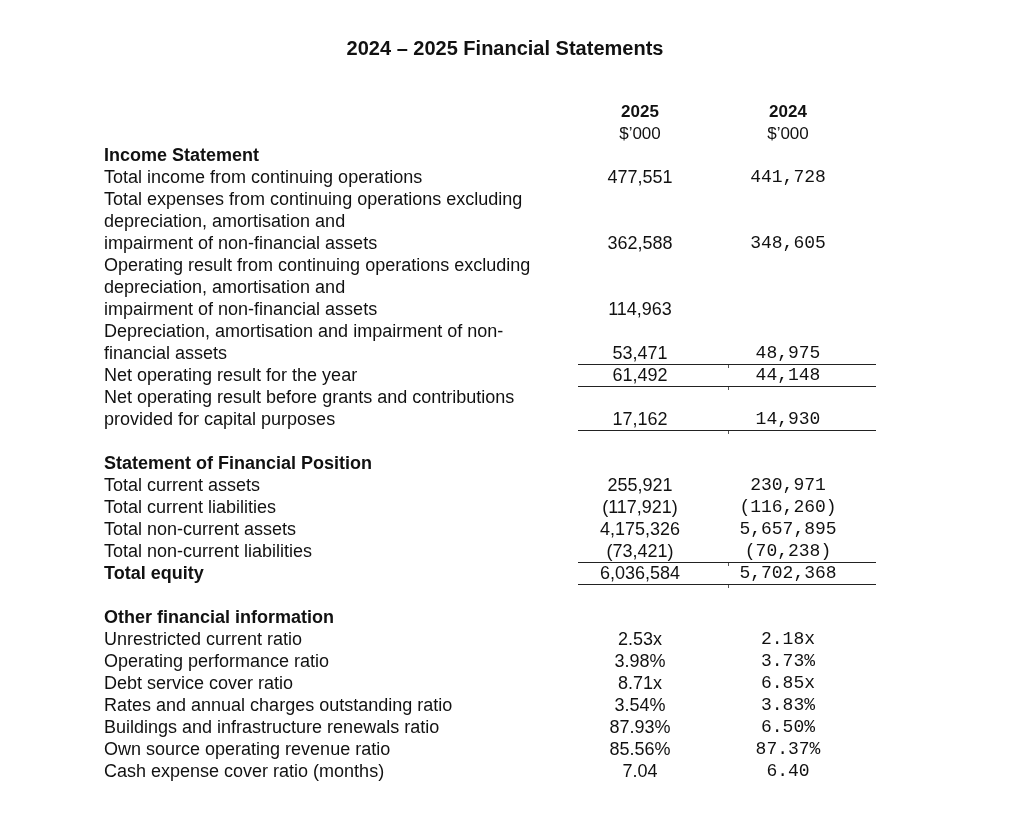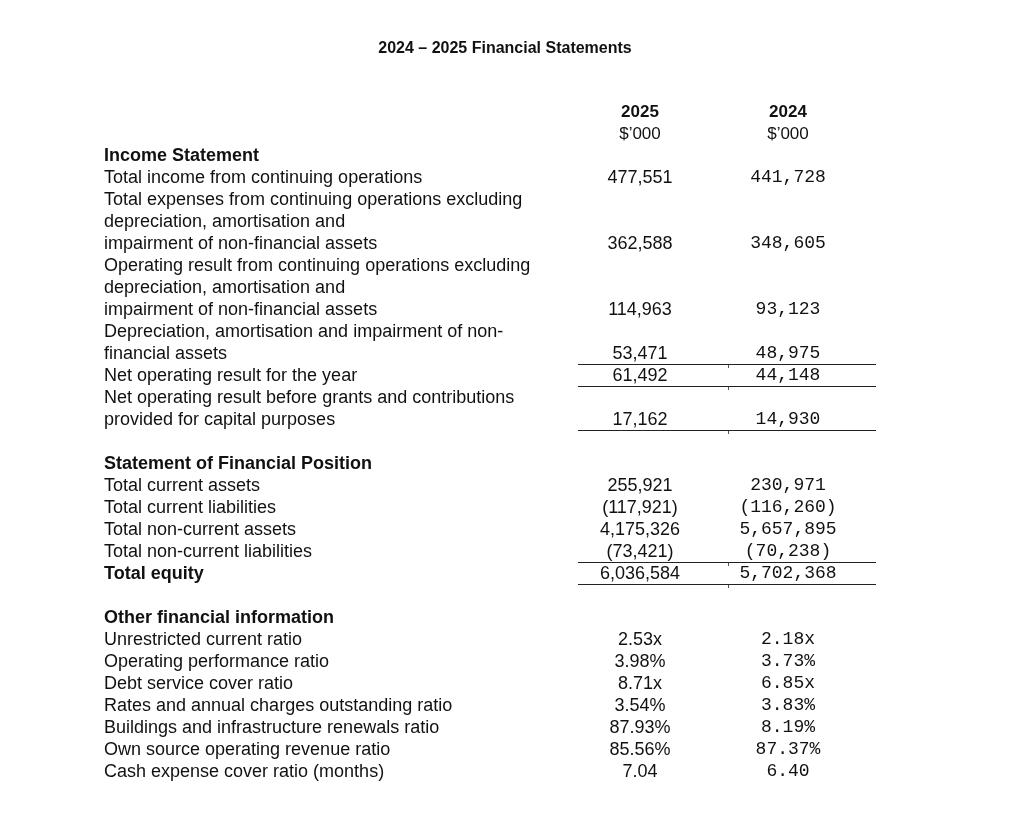--- a/index.html
+++ b/index.html
@@ -15,21 +15,21 @@
       color: #111111;
       overflow: hidden;
     }
     .title {
       position: absolute;
       left: 0;
       top: 37px;
       width: 1010px;
       text-align: center;
       font-weight: bold;
-      font-size: 16px;
+      font-size: 20px;
       line-height: 22px;
     }
     .col-head {
       position: absolute;
       top: 101px;
       width: 160px;
       text-align: center;
       font-size: 17px;
       line-height: 22px;
     }
@@ -118,21 +118,20 @@
     <span class="v v24">348,605</span>
   </div>
 
   <div class="row">
     <span class="label">
       <span style="display:block">Operating result from continuing operations excluding</span>
       <span style="display:block">depreciation, amortisation and</span>
       <span style="display:block">impairment of non-financial assets</span>
     </span>
     <span class="v v25">114,963</span>
-    <span class="v v24">93,123</span>
   </div>
 
   <div class="row">
     <span class="label">
       <span style="display:block">Depreciation, amortisation and impairment of non-</span>
       <span style="display:block">financial assets</span>
     </span>
     <span class="v v25">53,471</span>
     <span class="v v24">48,975</span>
     <div class="rule" style="bottom:-1px;">
@@ -221,21 +220,21 @@
     <span class="v v24">6.85x</span>
   </div>
   <div class="row ratio">
     <span class="label">Rates and annual charges outstanding ratio</span>
     <span class="v v25">3.54%</span>
     <span class="v v24">3.83%</span>
   </div>
   <div class="row ratio">
     <span class="label">Buildings and infrastructure renewals ratio</span>
     <span class="v v25">87.93%</span>
-    <span class="v v24">8.19%</span>
+    <span class="v v24">6.50%</span>
   </div>
   <div class="row ratio">
     <span class="label">Own source operating revenue ratio</span>
     <span class="v v25">85.56%</span>
     <span class="v v24">87.37%</span>
   </div>
   <div class="row ratio">
     <span class="label">Cash expense cover ratio (months)</span>
     <span class="v v25">7.04</span>
     <span class="v v24">6.40</span>

